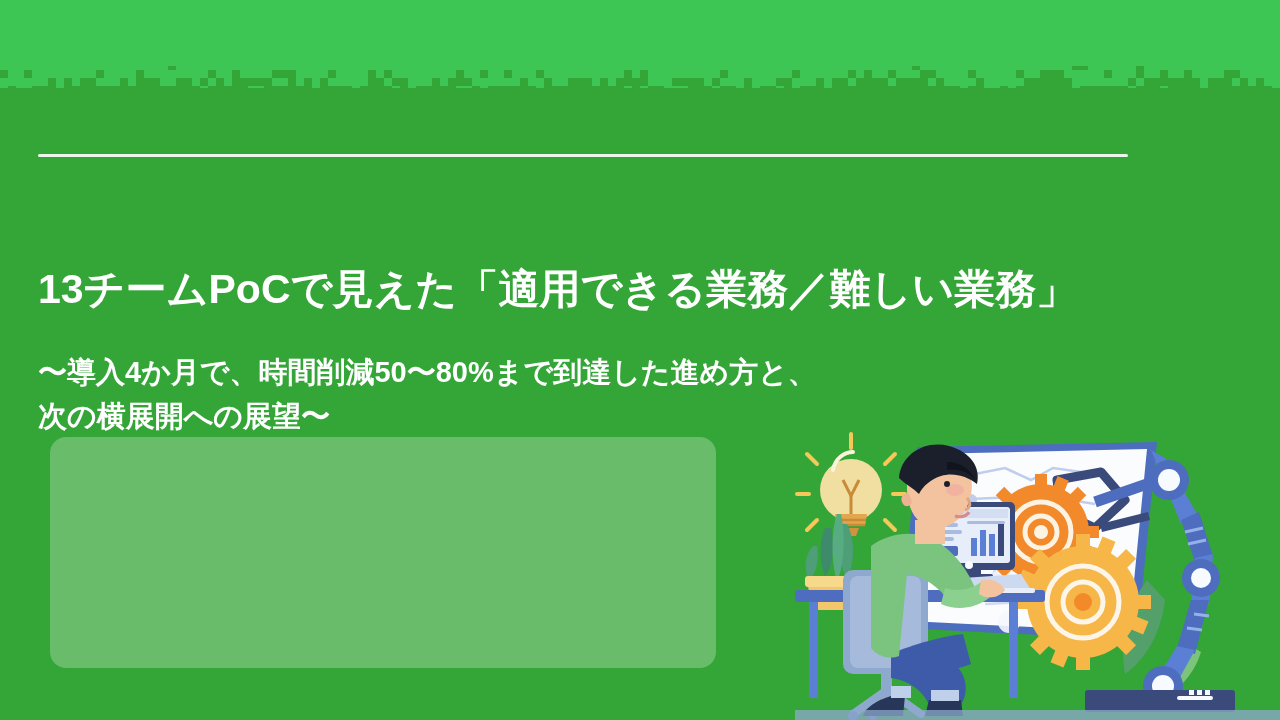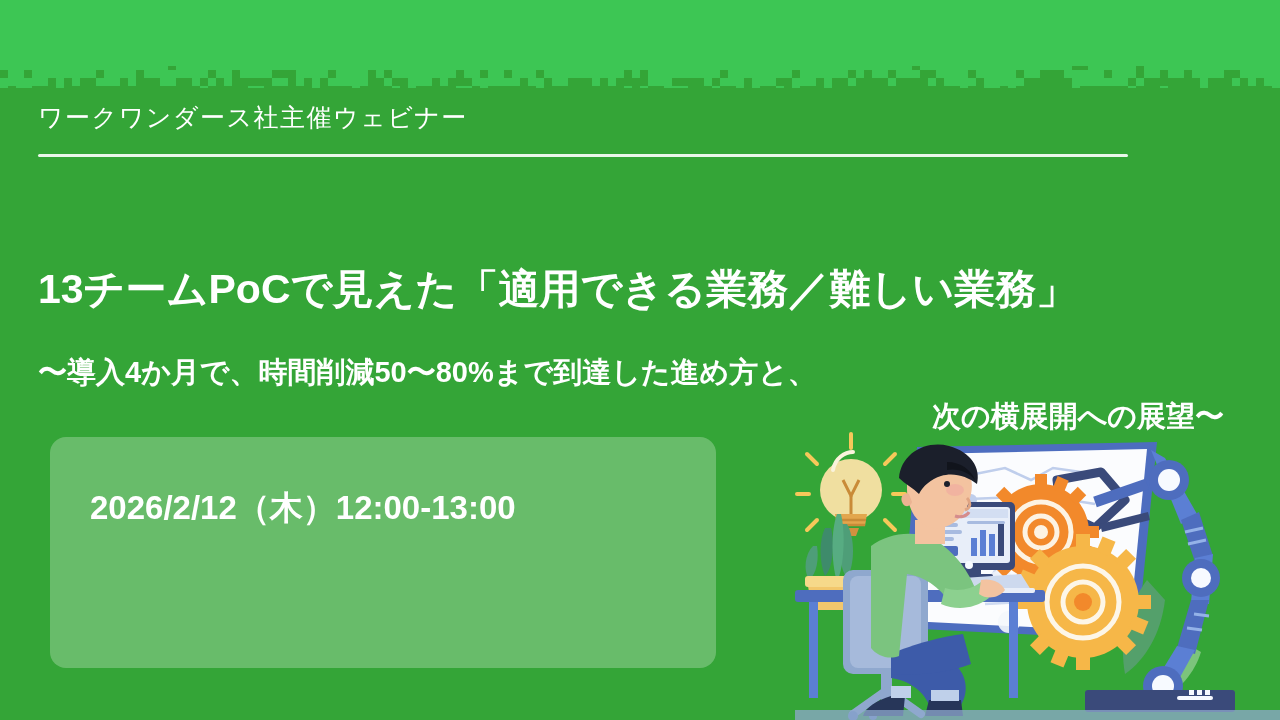--- a/index.html
+++ b/index.html
@@ -74,21 +74,21 @@
   
   .tagline {
     position:absolute; left:38px; top:350px;
     width:1200px;
     font-size:29px;
     line-height:44px;
     font-weight:bold;
     color:#ffffff;
   }
   .tagline .l1 { display:block; text-align:left; }
-  .tagline .l2 { display:block; text-align:right; padding-right:14px; }
+  .tagline .l2 { display:block; padding-right:14px; }
 
   
   .card {
     position:absolute; left:50px; top:437px;
     width:666px; height:231px;
     background:rgba(255,255,255,0.26);
     border-radius:16px;
   }
   .card-inner {
     position:absolute; left:40px; top:41px;
@@ -509,33 +509,31 @@
       <i style="left:984px;top:24px;width:8px;height:8px"></i>
       <i style="left:992px;top:24px;width:8px;height:8px"></i>
       <i style="left:1008px;top:24px;width:8px;height:8px"></i>
       <i style="left:1072px;top:24px;width:8px;height:8px"></i>
       <i style="left:1128px;top:24px;width:8px;height:8px"></i>
       <i style="left:1160px;top:24px;width:8px;height:8px"></i>
       <i style="left:1200px;top:24px;width:8px;height:8px"></i>
       <i style="left:1272px;top:24px;width:8px;height:8px"></i>
     </div>
 
-  <div class="eyebrow">ワークワンダース社主催ウェビナー</div>
   <div class="rule"></div>
 
   <h2 class="subtitle">13チームPoCで見えた「適用できる業務／難しい業務」</h2>
 
   <div class="tagline">
     <span class="l1">〜導入4か月で、時間削減50〜80%まで到達した進め方と、</span>
     <span class="l2">次の横展開への展望〜</span>
   </div>
 
   <div class="card">
     <div class="card-inner">
-      <span class="card-line cl2">2026/2/12（木）12:00-13:00</span>
     </div>
   </div>
 
   <div class="illus">
     <svg viewBox="0 0 485 292" xmlns="http://www.w3.org/2000/svg">
       <defs>
         <clipPath id="screenClip">
           <path d="M128,24 L358,20 L338,208 L112,196 Z"></path>
         </clipPath>
       </defs>

